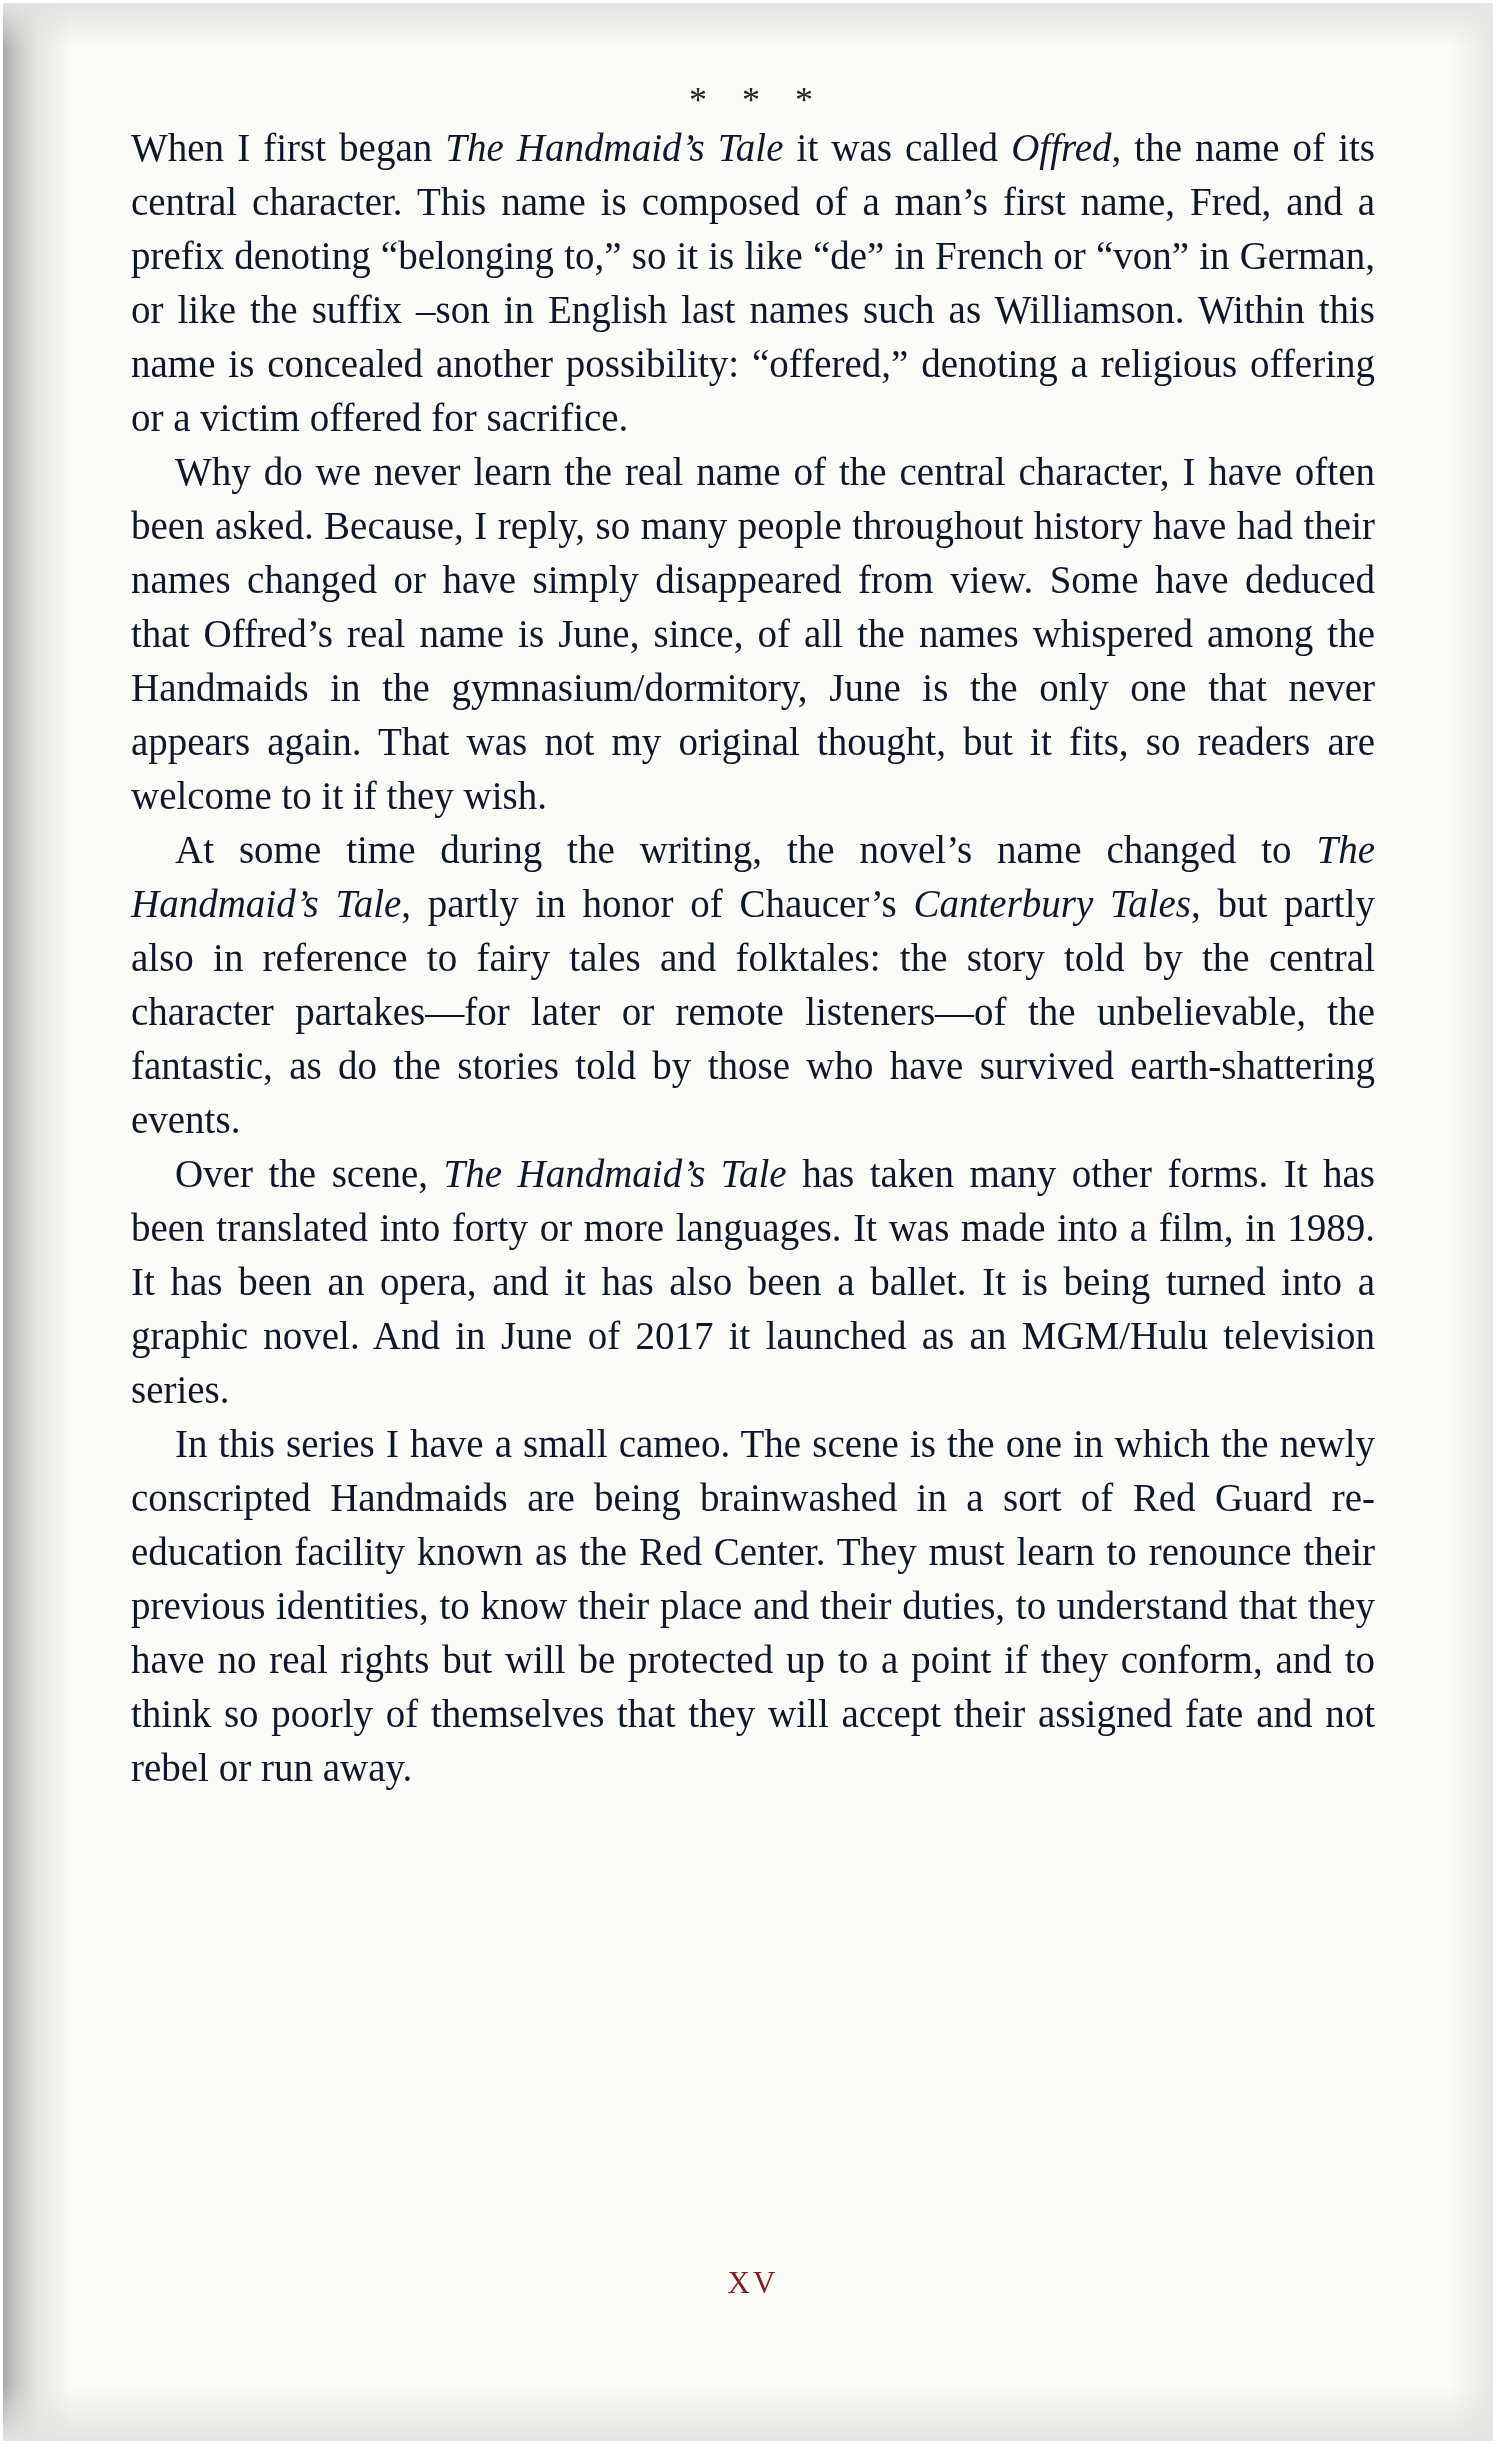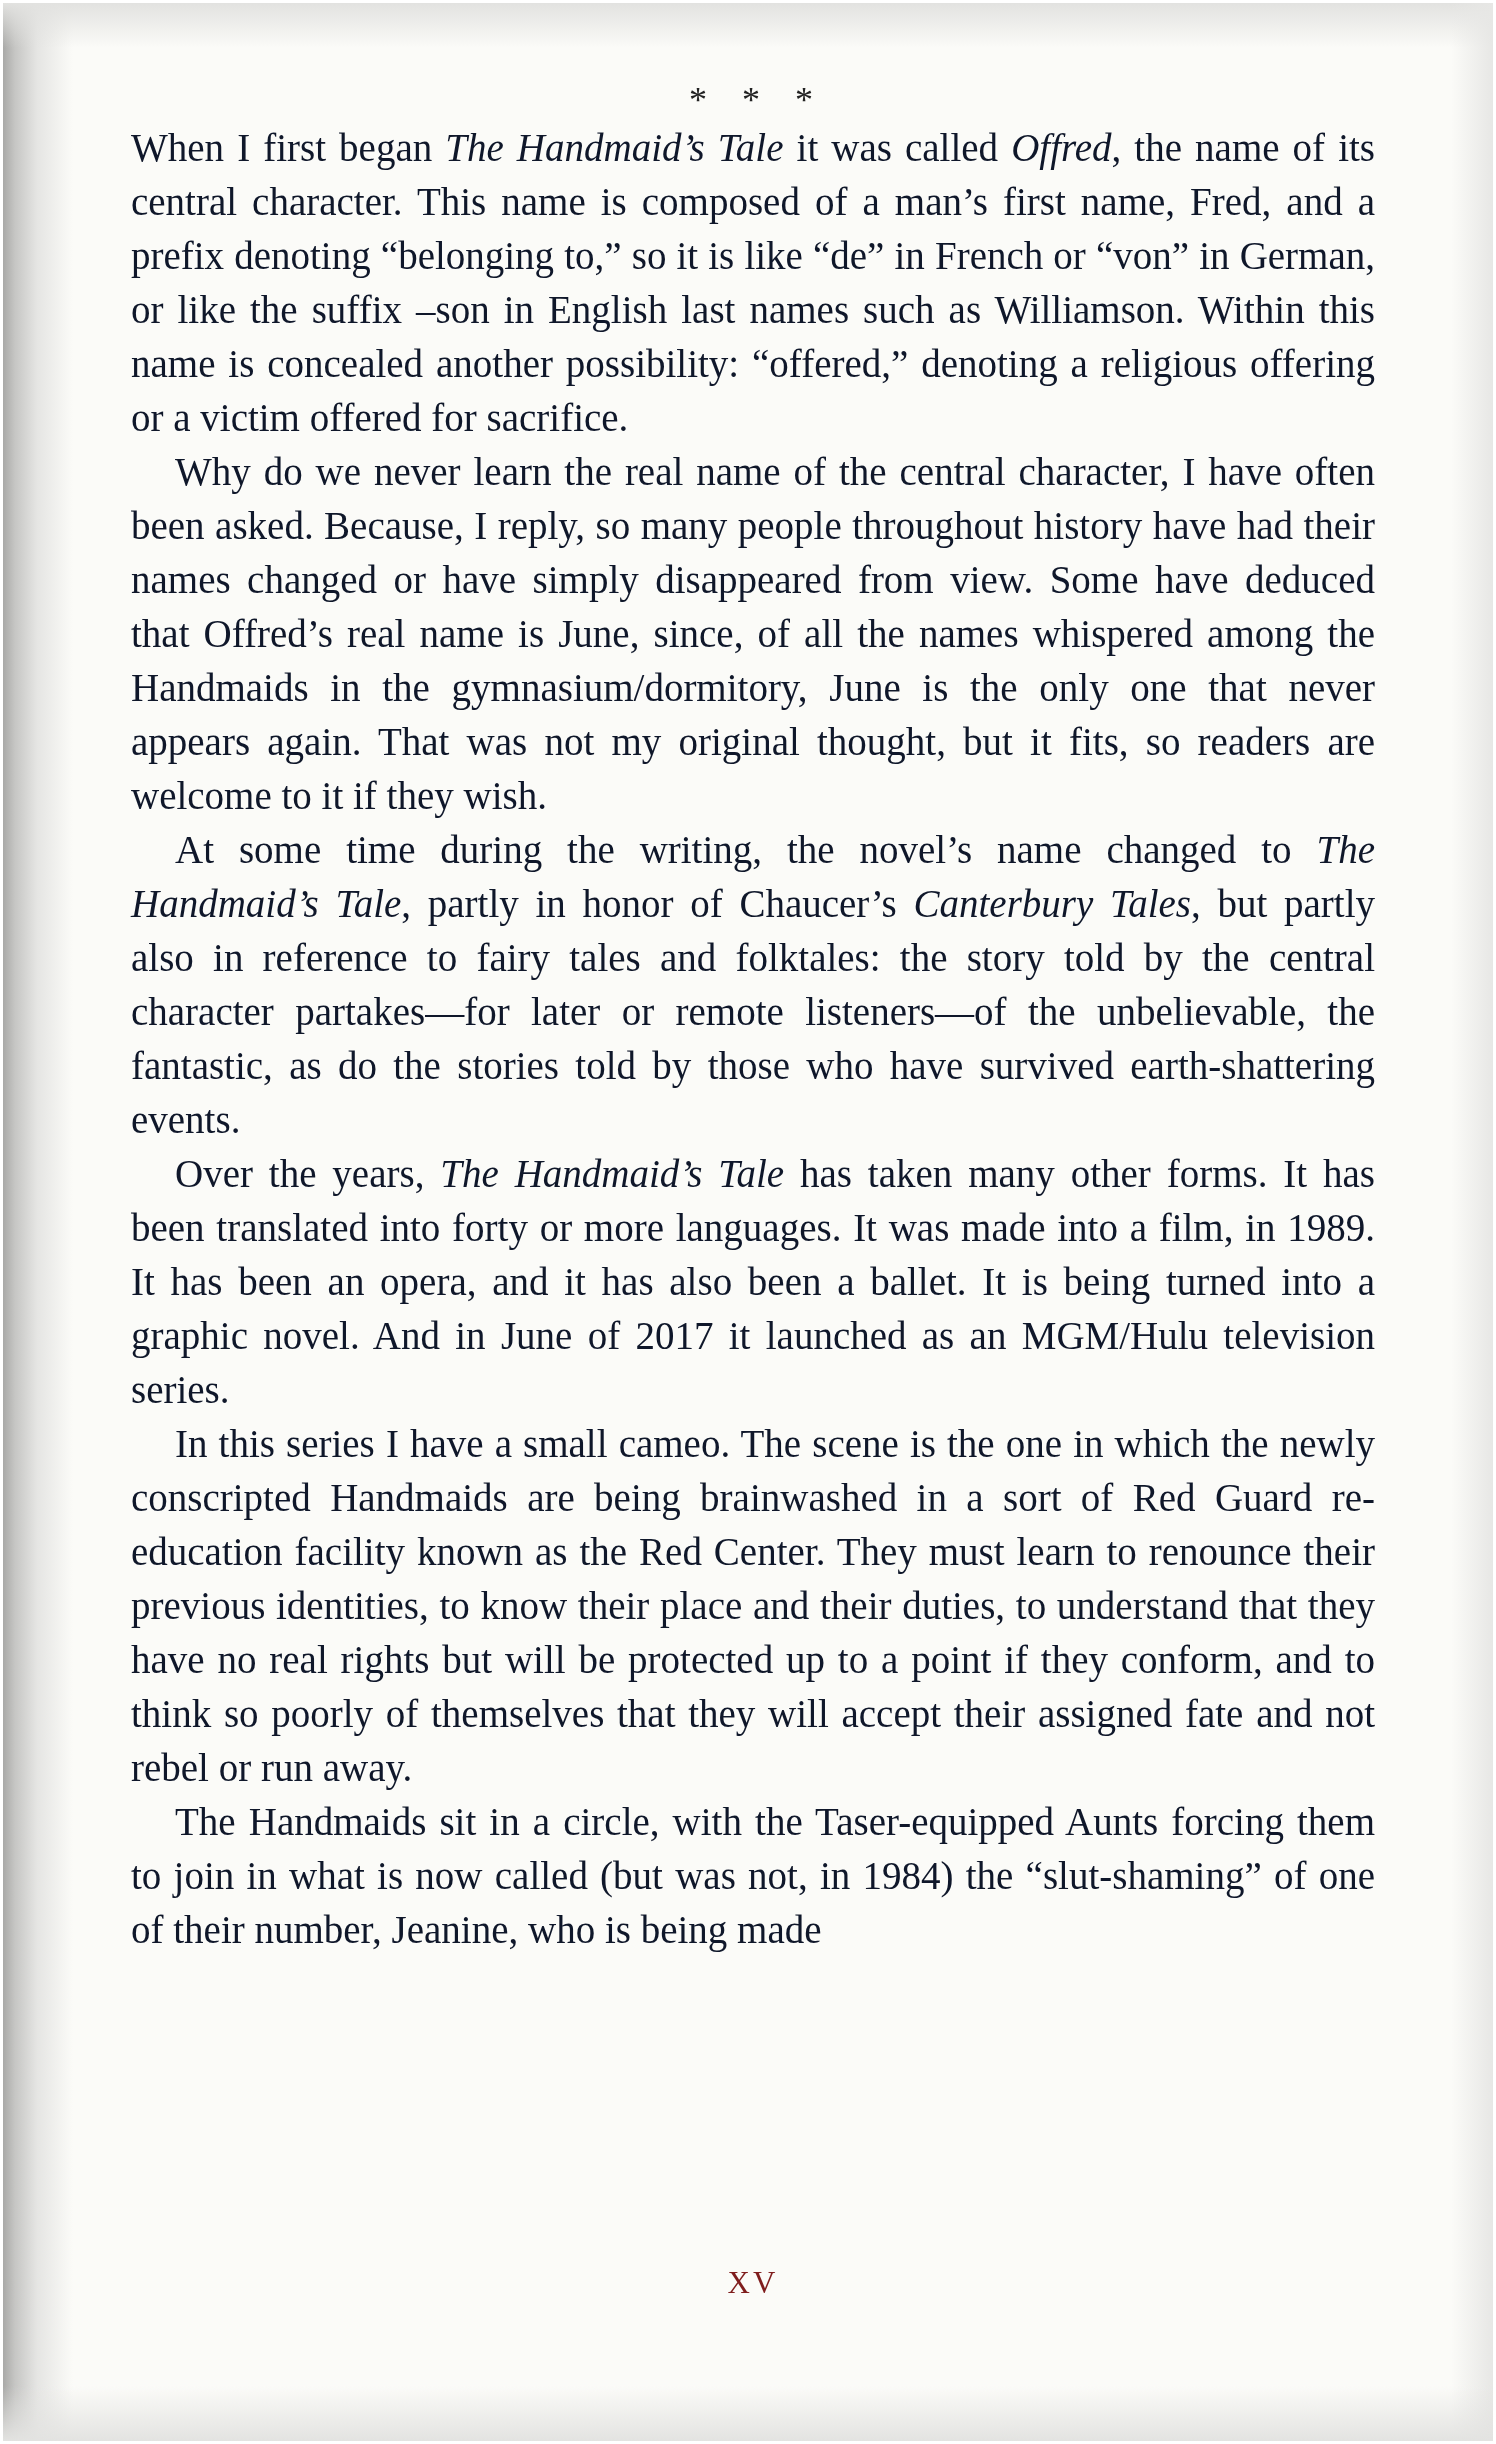--- a/index.html
+++ b/index.html
@@ -69,19 +69,18 @@
   <div class="edge-top"></div>
   <div class="edge-right"></div>
   <div class="edge-bottom"></div>
 
   <div class="section-break">* * *</div>
 
   <div class="text-block">
       <p><span>When I first began </span><span class="italic">The Handmaid’s Tale</span><span> it was called </span><span class="italic">Offred</span><span>, the name of its central character. This name is composed of a man’s first name, Fred, and a prefix denoting “belonging to,” so it is like “de” in French or “von” in German, or like the suffix –son in English last names such as Williamson. Within this name is concealed another possibility: “offered,” denoting a religious offering or a victim offered for sacrifice.</span></p>
       <p class="indent"><span>Why do we never learn the real name of the central character, I have often been asked. Because, I reply, so many people throughout history have had their names changed or have simply disappeared from view. Some have deduced that Offred’s real name is June, since, of all the names whispered among the Handmaids in the gymnasium/dormitory, June is the only one that never appears again. That was not my original thought, but it fits, so readers are welcome to it if they wish.</span></p>
       <p class="indent"><span>At some time during the writing, the novel’s name changed to </span><span class="italic">The Handmaid’s Tale</span><span>, partly in honor of Chaucer’s </span><span class="italic">Canterbury Tales</span><span>, but partly also in reference to fairy tales and folktales: the story told by the central character partakes—for later or remote listeners—of the unbelievable, the fantastic, as do the stories told by those who have survived earth-shattering events.</span></p>
-      <p class="indent"><span>Over the years, </span><span class="italic">The Handmaid’s Tale</span><span> has taken many other forms. It has been translated into forty or more languages. It was made into a film, in 1989. It has been an opera, and it has also been a ballet. It is being turned into a graphic novel. And in June of 2017 it launched as an MGM/Hulu television series.</span></p>
+      <p class="indent"><span>Over the scene, </span><span class="italic">The Handmaid’s Tale</span><span> has taken many other forms. It has been translated into forty or more languages. It was made into a film, in 1989. It has been an opera, and it has also been a ballet. It is being turned into a graphic novel. And in June of 2017 it launched as an MGM/Hulu television series.</span></p>
       <p class="indent"><span>In this series I have a small cameo. The scene is the one in which the newly conscripted Handmaids are being brainwashed in a sort of Red Guard re-education facility known as the Red Center. They must learn to renounce their previous identities, to know their place and their duties, to understand that they have no real rights but will be protected up to a point if they conform, and to think so poorly of themselves that they will accept their assigned fate and not rebel or run away.</span></p>
-      <p class="indent"><span>The Handmaids sit in a circle, with the Taser-equipped Aunts forcing them to join in what is now called (but was not, in 1984) the “slut-shaming” of one of their number, Jeanine, who is being made</span></p>
     </div>
 
   <div class="page-number">XV</div>
 </div>
 
 </body></html>

